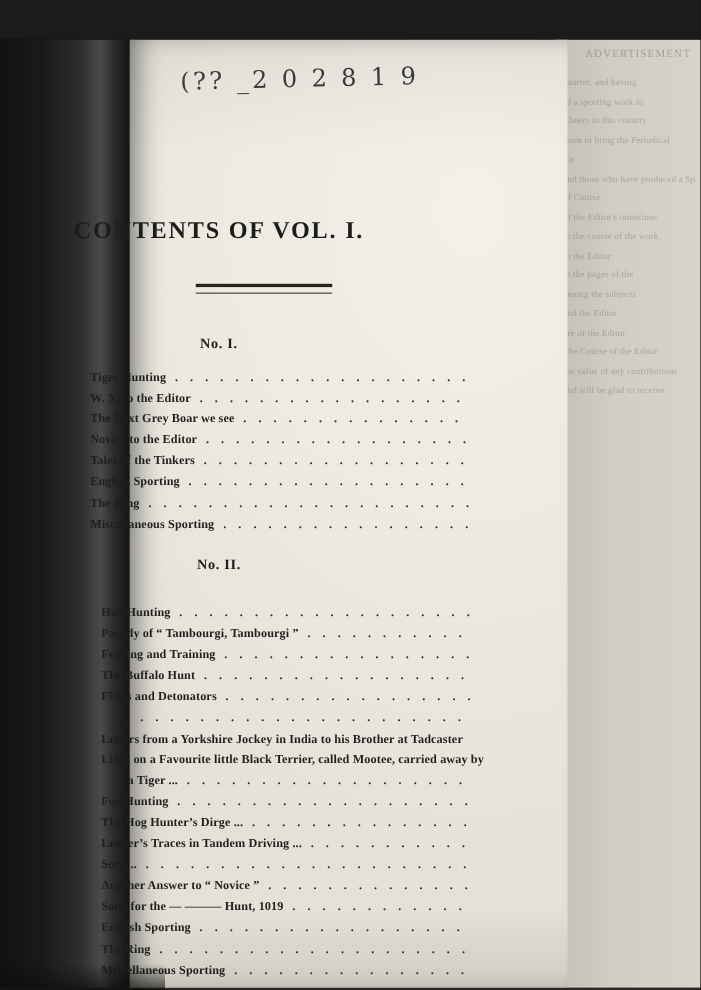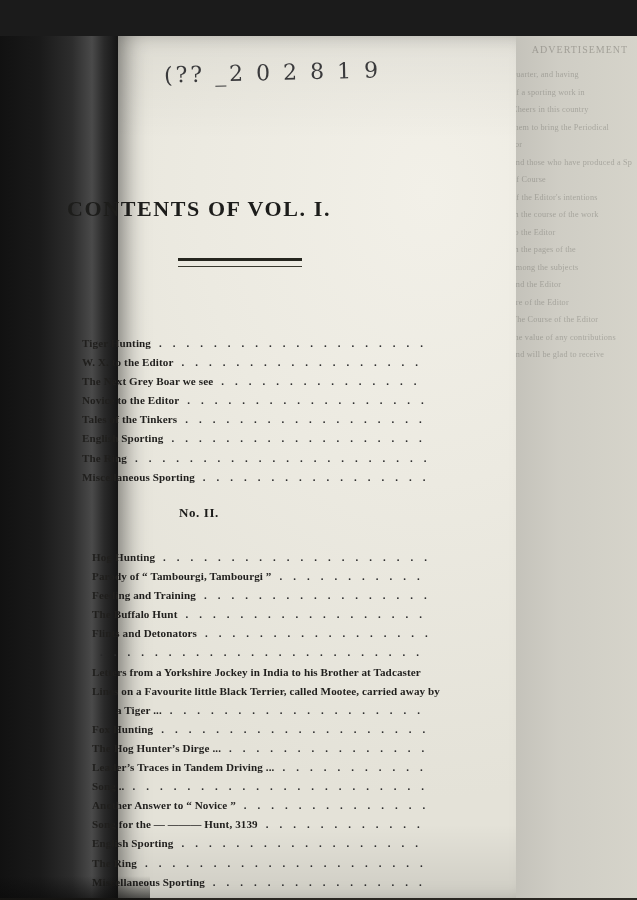--- a/index.html
+++ b/index.html
@@ -237,20 +237,21 @@
 
   <div class="page-main"></div>
 
   <div class="shelfmark">(?? _2 0 2 8 1 9</div>
 
   <div class="content">
     <div class="doc-title">CONTENTS OF VOL. I.</div>
     <div class="rule"></div>
     <div class="rule thin"></div>
 
+    <div class="section-head" id="head-1">No. I.</div>
     <div class="toc" id="toc-1">
         <div class="toc-row">
           <span class="toc-title">Tiger Hunting</span>
           <span class="leaders">............................................................</span>
         </div>
         <div class="toc-row">
           <span class="toc-title">W. X. to the Editor</span>
           <span class="leaders">............................................................</span>
         </div>
         <div class="toc-row">
@@ -330,21 +331,21 @@
         </div>
         <div class="toc-row">
           <span class="toc-title">Song ..</span>
           <span class="leaders">............................................................</span>
         </div>
         <div class="toc-row">
           <span class="toc-title">Another Answer to “ Novice ”</span>
           <span class="leaders">............................................................</span>
         </div>
         <div class="toc-row">
-          <span class="toc-title">Song for the — ——— Hunt, 3139</span>
+          <span class="toc-title">Song for the — ——— Hunt, 1019</span>
           <span class="leaders">............................................................</span>
         </div>
         <div class="toc-row">
           <span class="toc-title">English Sporting</span>
           <span class="leaders">............................................................</span>
         </div>
         <div class="toc-row">
           <span class="toc-title">The Ring</span>
           <span class="leaders">............................................................</span>
         </div>

